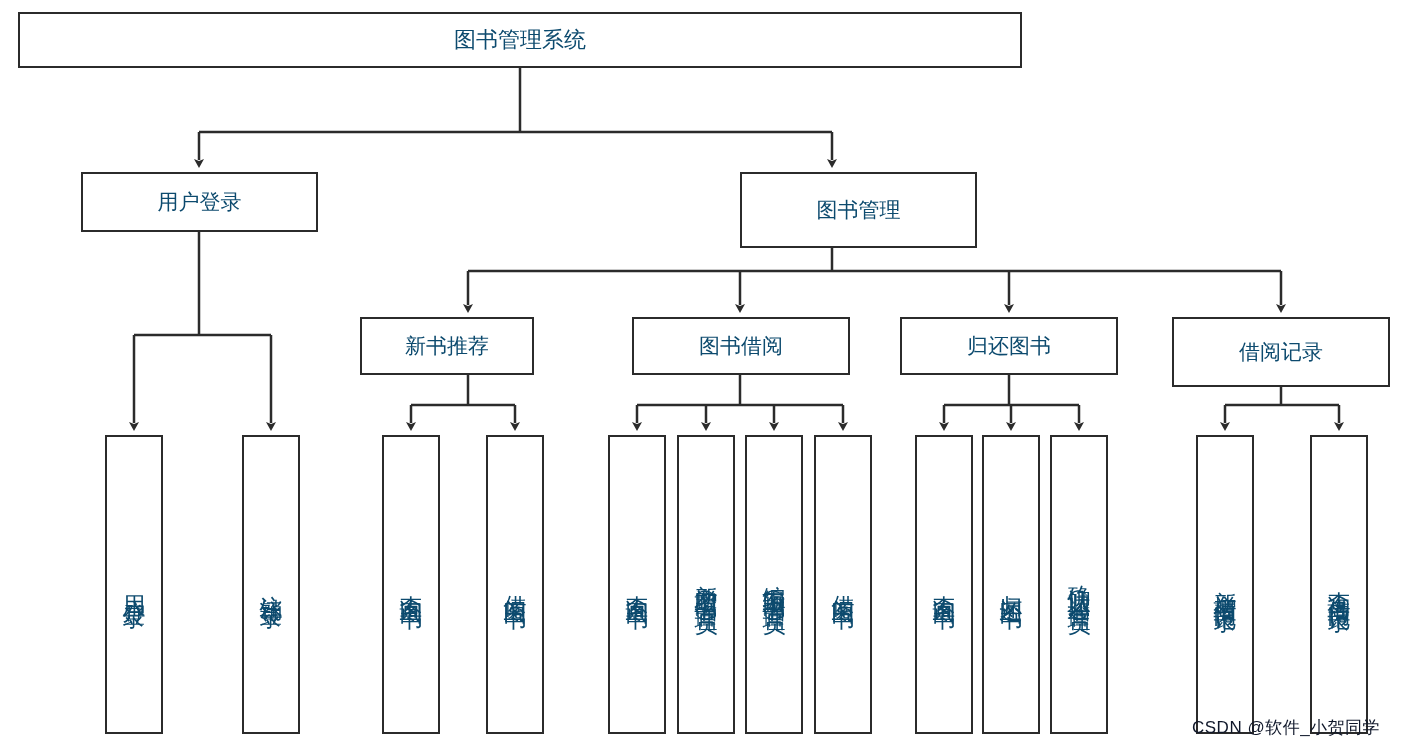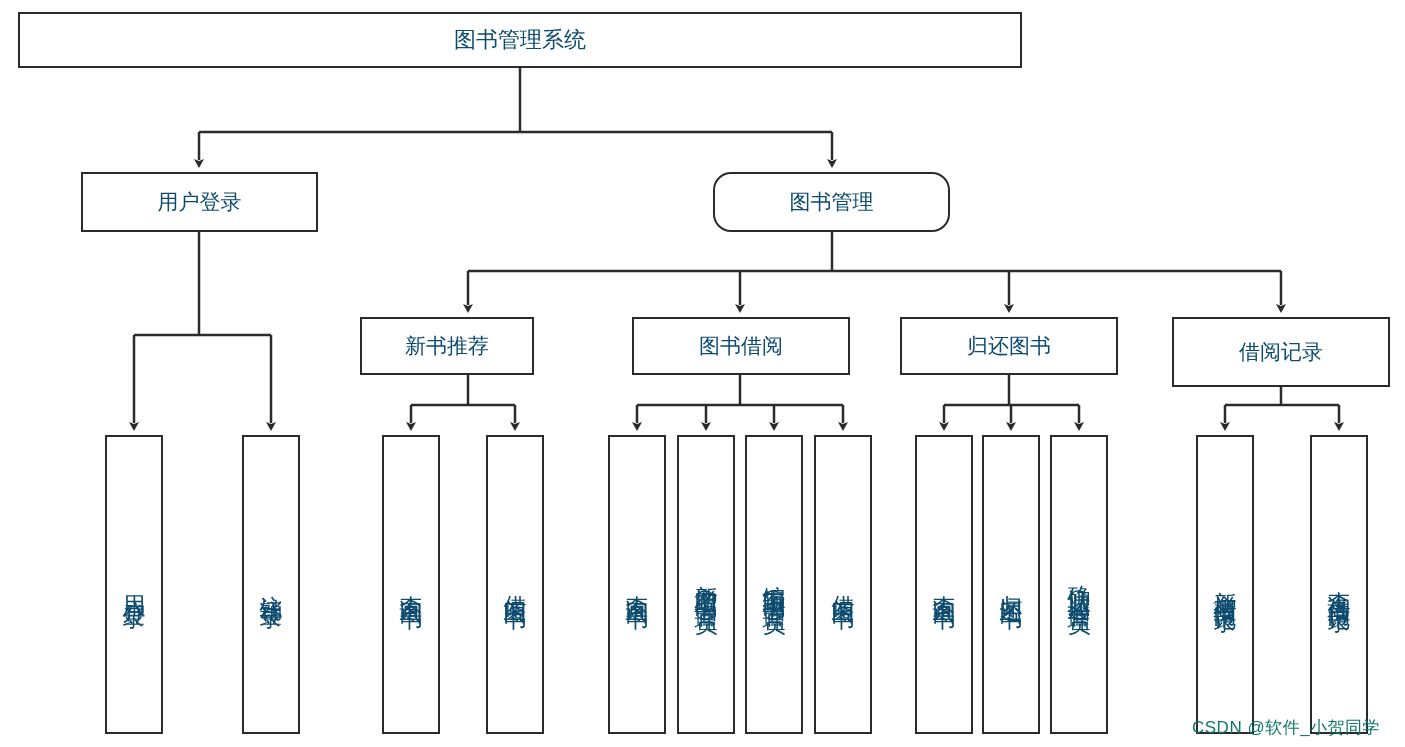--- a/index.html
+++ b/index.html
@@ -29,21 +29,21 @@
     text-orientation:upright;
     font-size:23px;
     letter-spacing:4px;
     line-height:1;
     white-space:normal;
     max-height:275px;
   }
   .watermark{
     position:absolute;
     font-size:17px;
-    color:#0f766e;
+    color:#0f172a;
     white-space:nowrap;
     letter-spacing:0.5px;
     pointer-events:none;
   }
 </style>
 </head>
 <body>
 
 <div id="canvas">
 
@@ -97,21 +97,21 @@
     </g>
   </svg>
 
   <div class="node root h-node" style="left:18px;top:12px;width:1004px;height:56px;">
     <span class="lbl">图书管理系统</span>
   </div>
 
   <div class="node h-node" style="left:81px;top:172px;width:237px;height:60px;">
     <span class="lbl">用户登录</span>
   </div>
-  <div class="node h-node" style="left:713px;top:172px;width:237px;height:60px;border-radius:18px;">
+  <div class="node h-node" style="left:740px;top:172px;width:237px;height:76px;">
     <span class="lbl">图书管理</span>
   </div>
 
   <div class="node h-node" style="left:360px;top:317px;width:174px;height:58px;">
     <span class="lbl">新书推荐</span>
   </div>
   <div class="node h-node" style="left:632px;top:317px;width:218px;height:58px;">
     <span class="lbl">图书借阅</span>
   </div>
   <div class="node h-node" style="left:900px;top:317px;width:218px;height:58px;">

